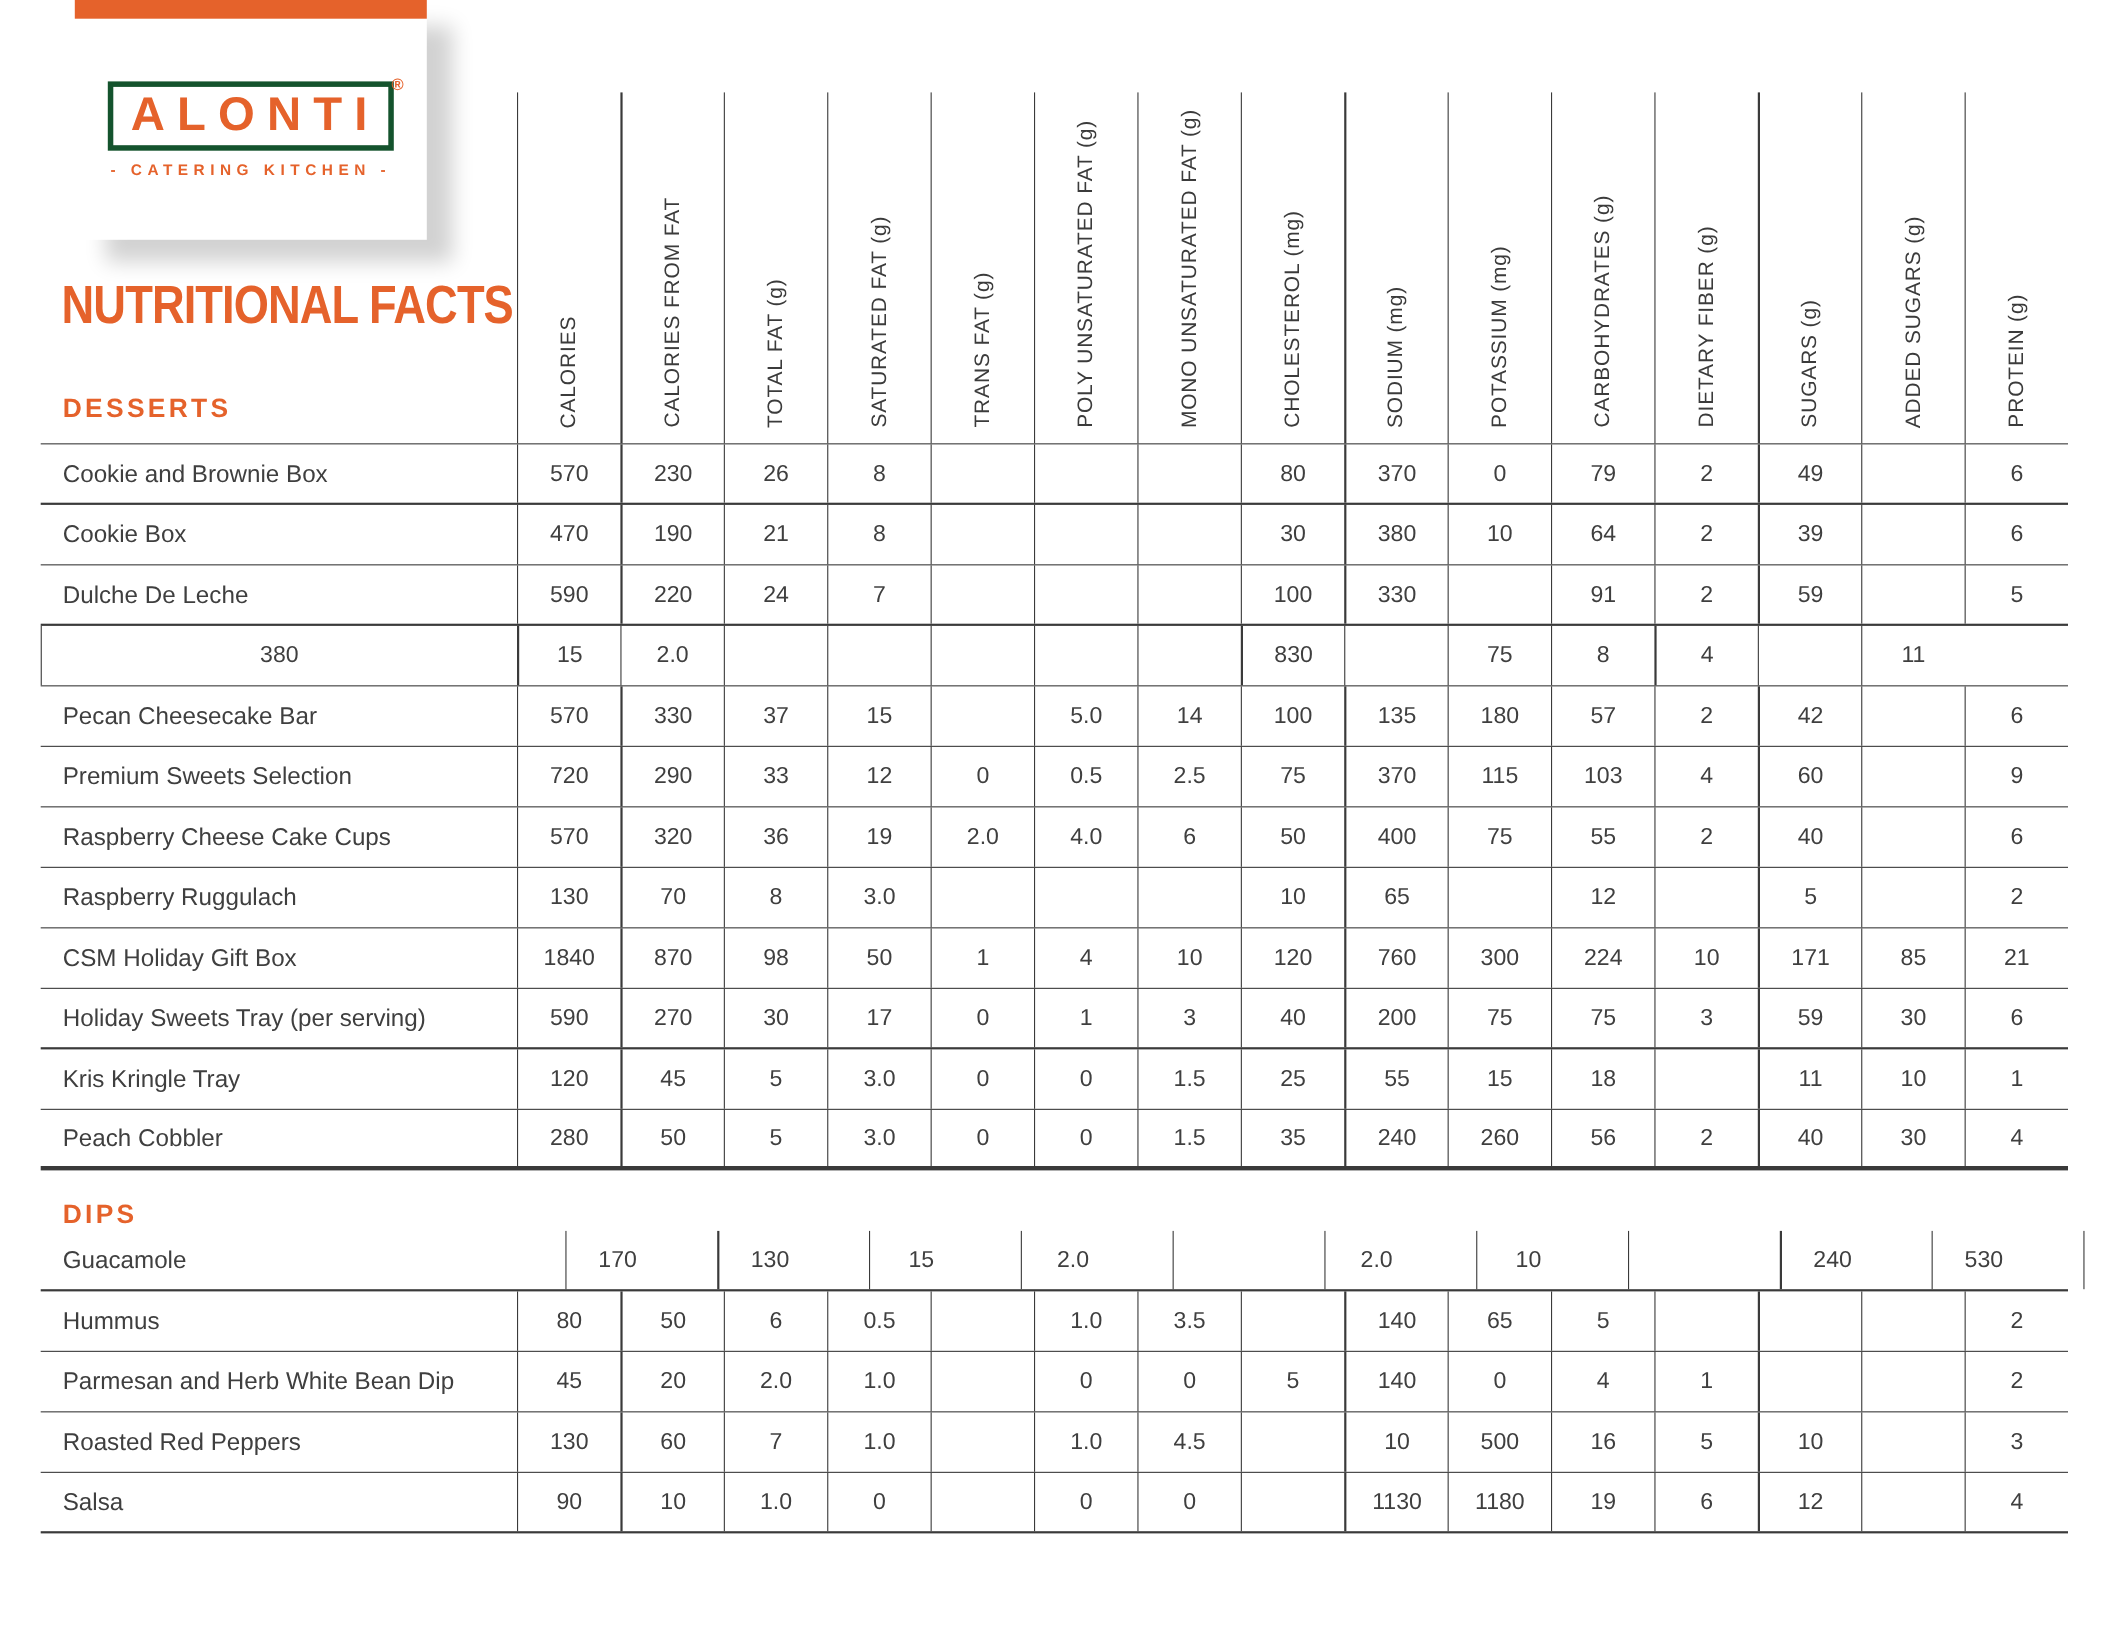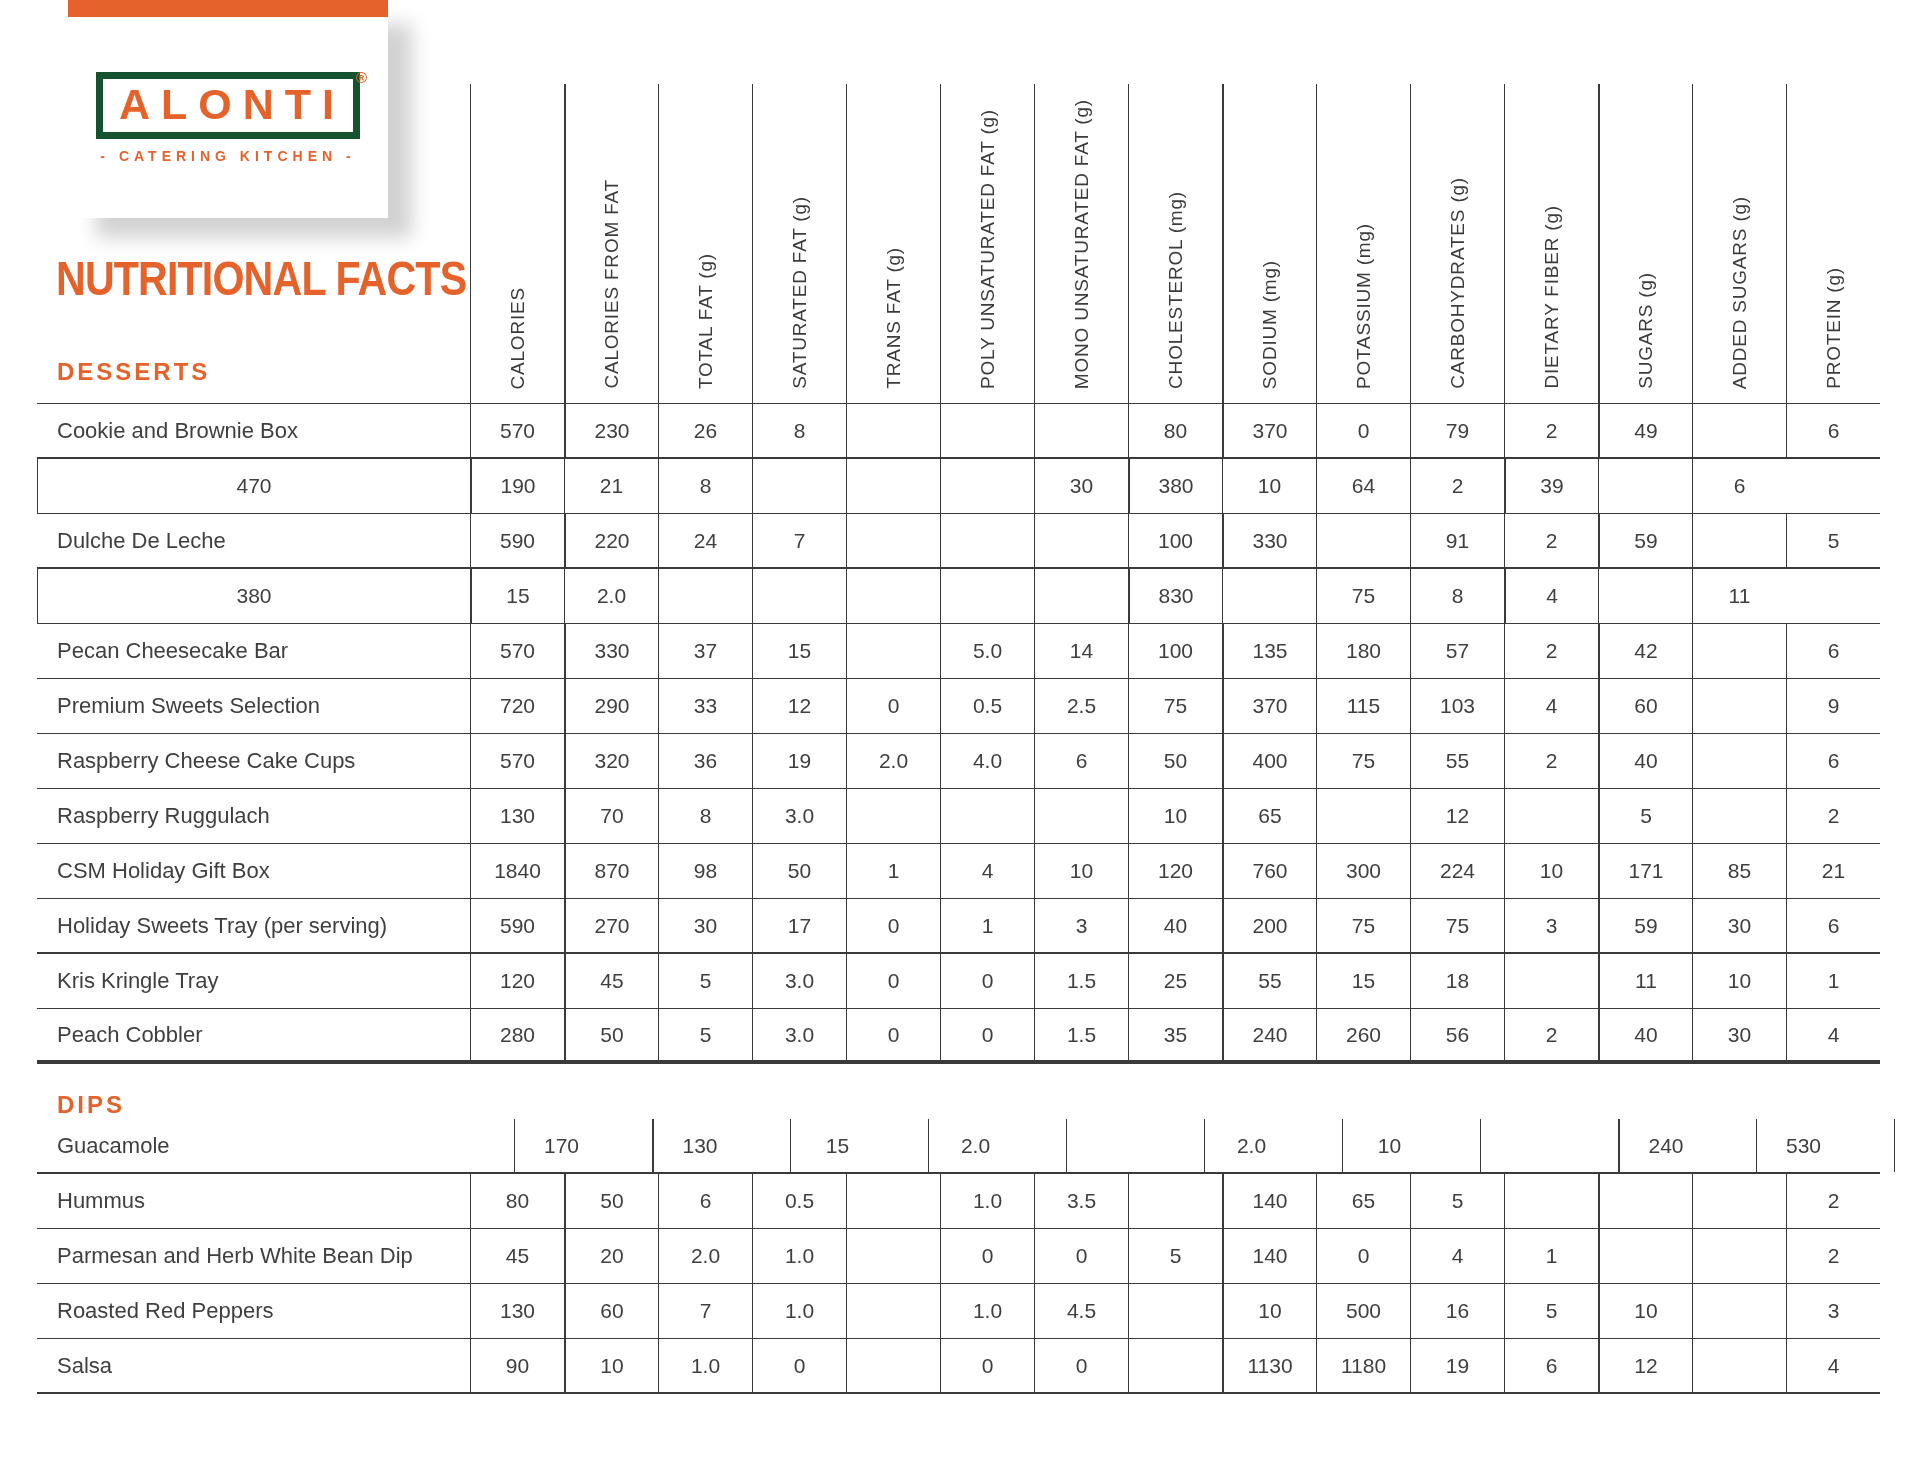--- a/index.html
+++ b/index.html
@@ -22,21 +22,21 @@
   .logo-topbar {
     position:absolute; left:0; top:0; width:100%; height:17px;
     background:#e5622b;
   }
   .logo-inner {
     position:absolute; left:0; top:17px; width:100%; height:201px;
     display:flex; flex-direction:column; align-items:center; justify-content:center;
   }
   .logo-box {
     position:relative;
-    border:7px solid #14532d;
+    border:5px solid #14532d;
     padding:4px 8px 6px 16px;
   }
   .logo-word {
     font-size:43px; font-weight:bold; color:#e5622b;
     letter-spacing:11px; line-height:1;
   }
   .logo-reg {
     position:absolute; right:-14px; top:-10px;
     font-size:15px; color:#e5622b; font-weight:bold;
   }
@@ -186,20 +186,21 @@
             <div class="val-cell">80</div>
             <div class="val-cell sep-strong">370</div>
             <div class="val-cell">0</div>
             <div class="val-cell">79</div>
             <div class="val-cell">2</div>
             <div class="val-cell sep-strong">49</div>
             <div class="val-cell"></div>
             <div class="val-cell">6</div>
           </div>
           <div class="grid-row t-row">
+            <div class="name-cell">Cookie Box</div>
             <div class="val-cell">470</div>
             <div class="val-cell sep-strong">190</div>
             <div class="val-cell">21</div>
             <div class="val-cell">8</div>
             <div class="val-cell"></div>
             <div class="val-cell"></div>
             <div class="val-cell"></div>
             <div class="val-cell">30</div>
             <div class="val-cell sep-strong">380</div>
             <div class="val-cell">10</div>

